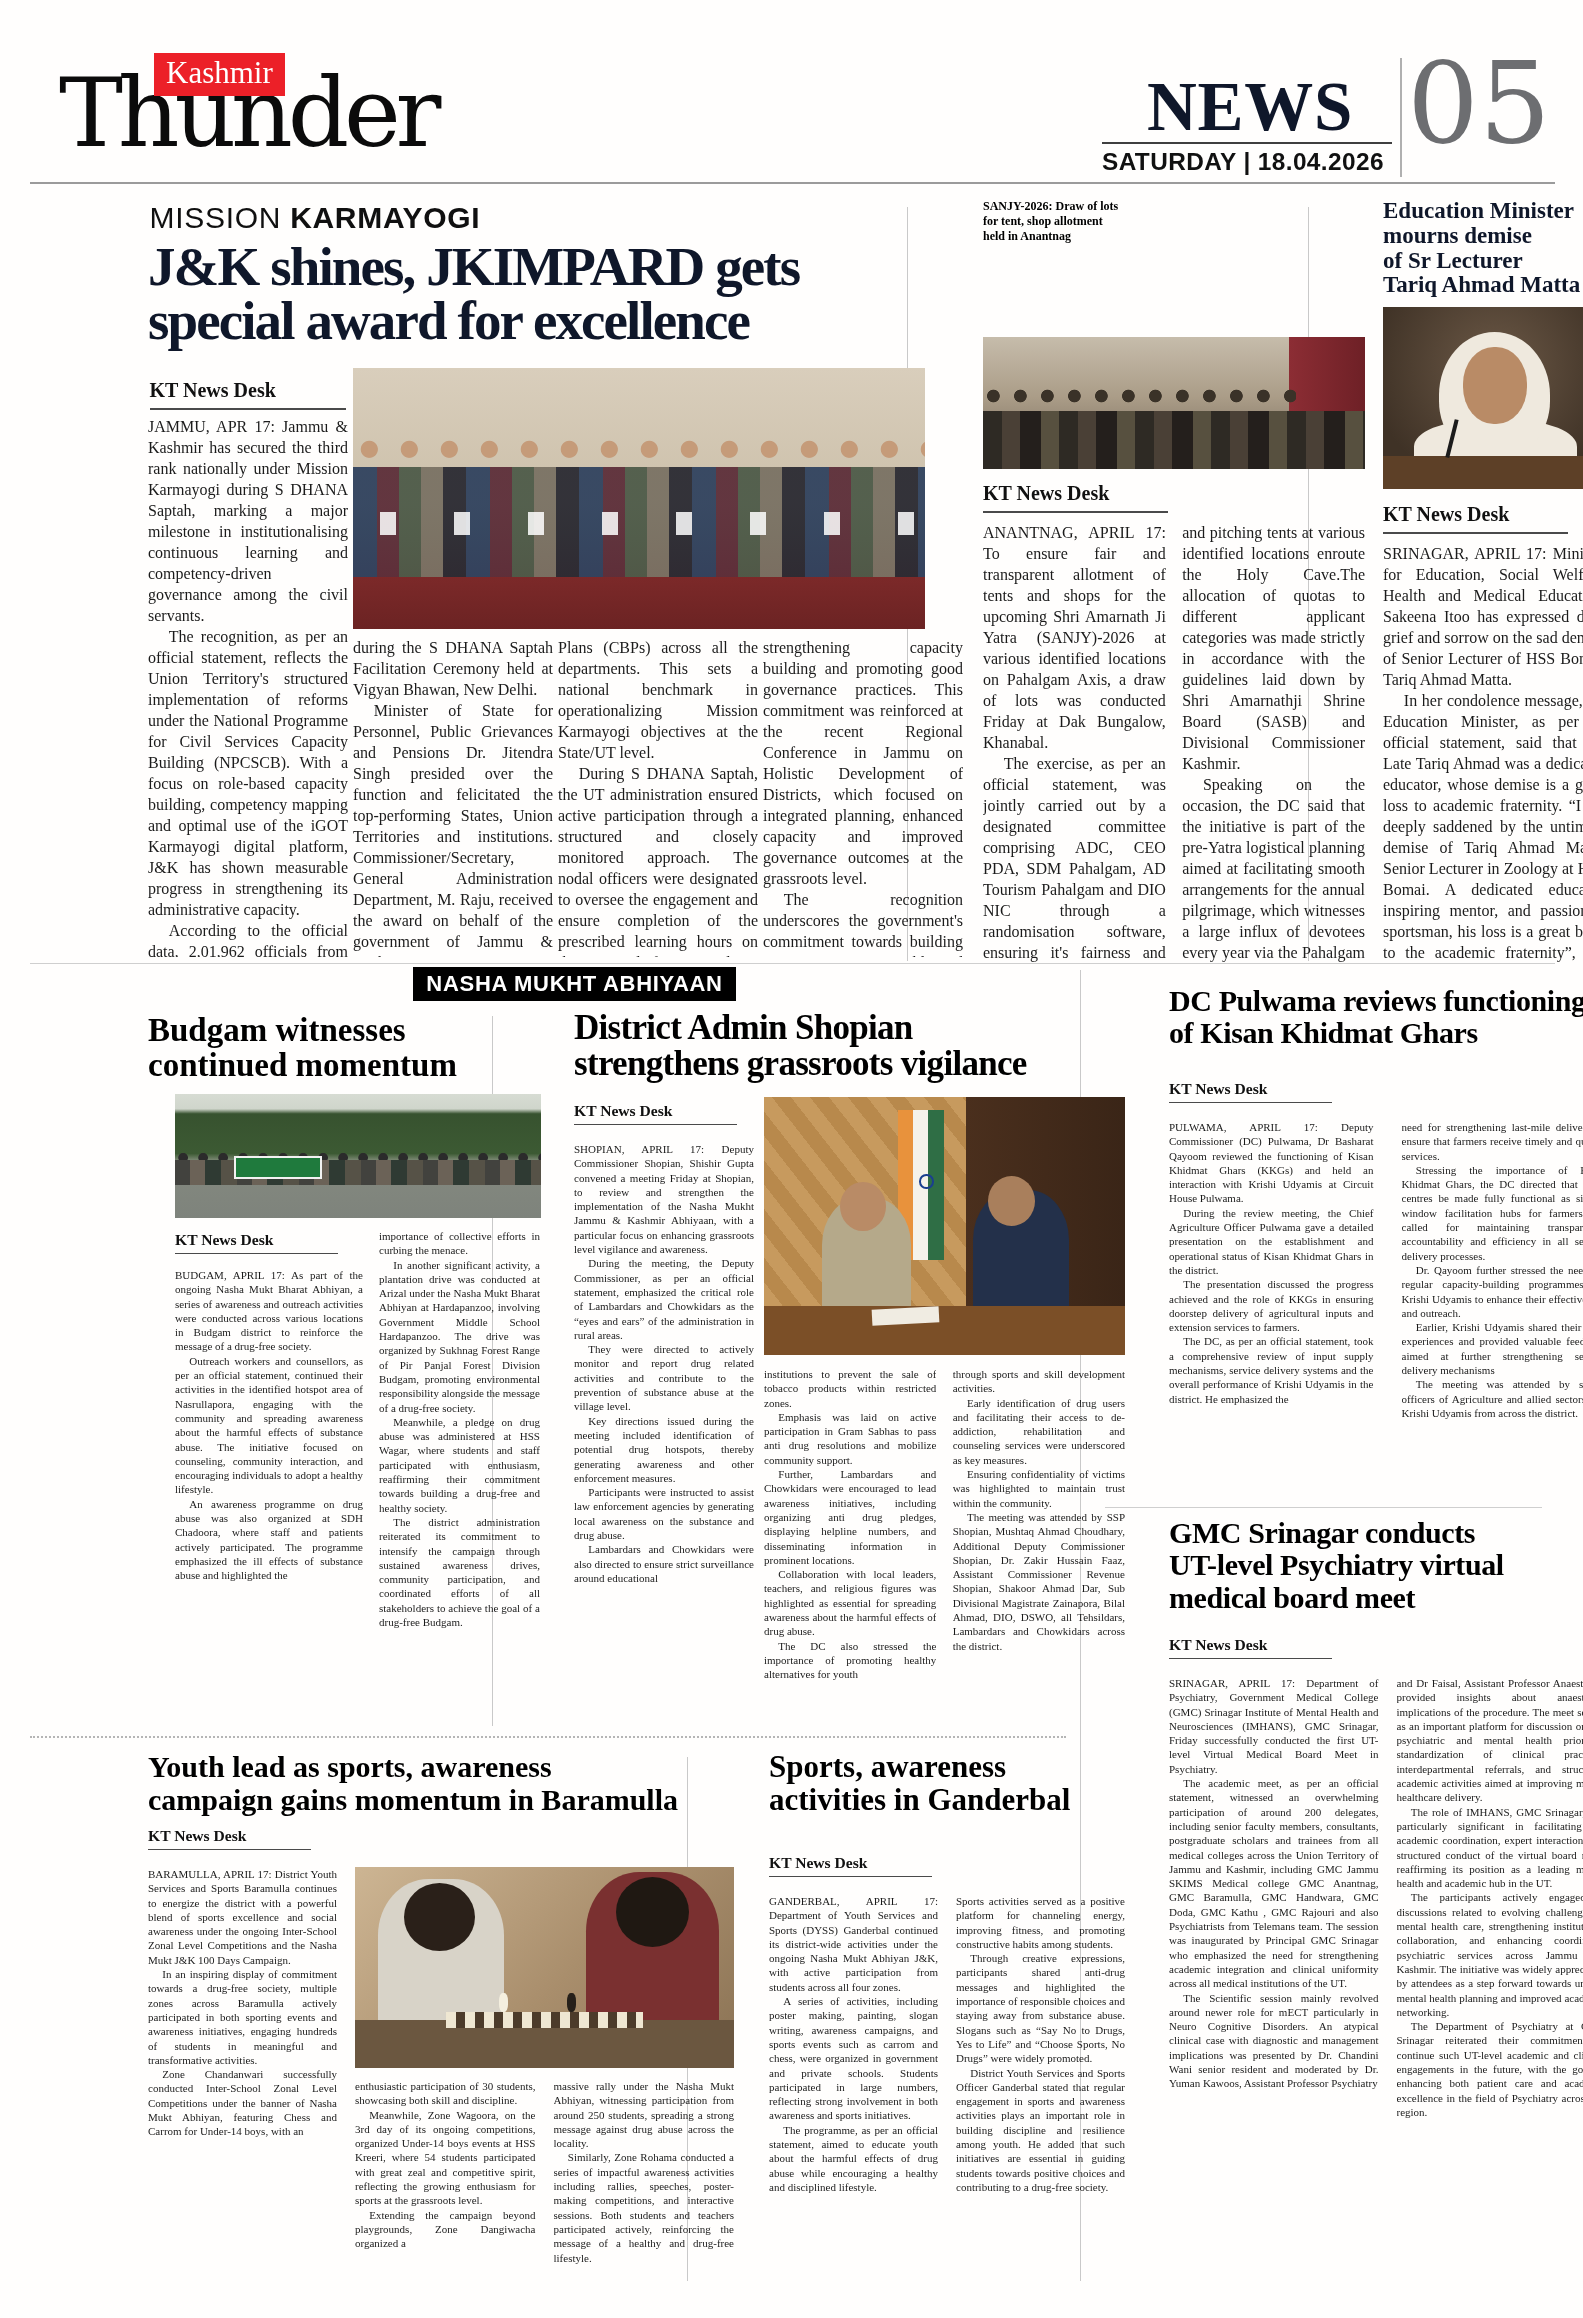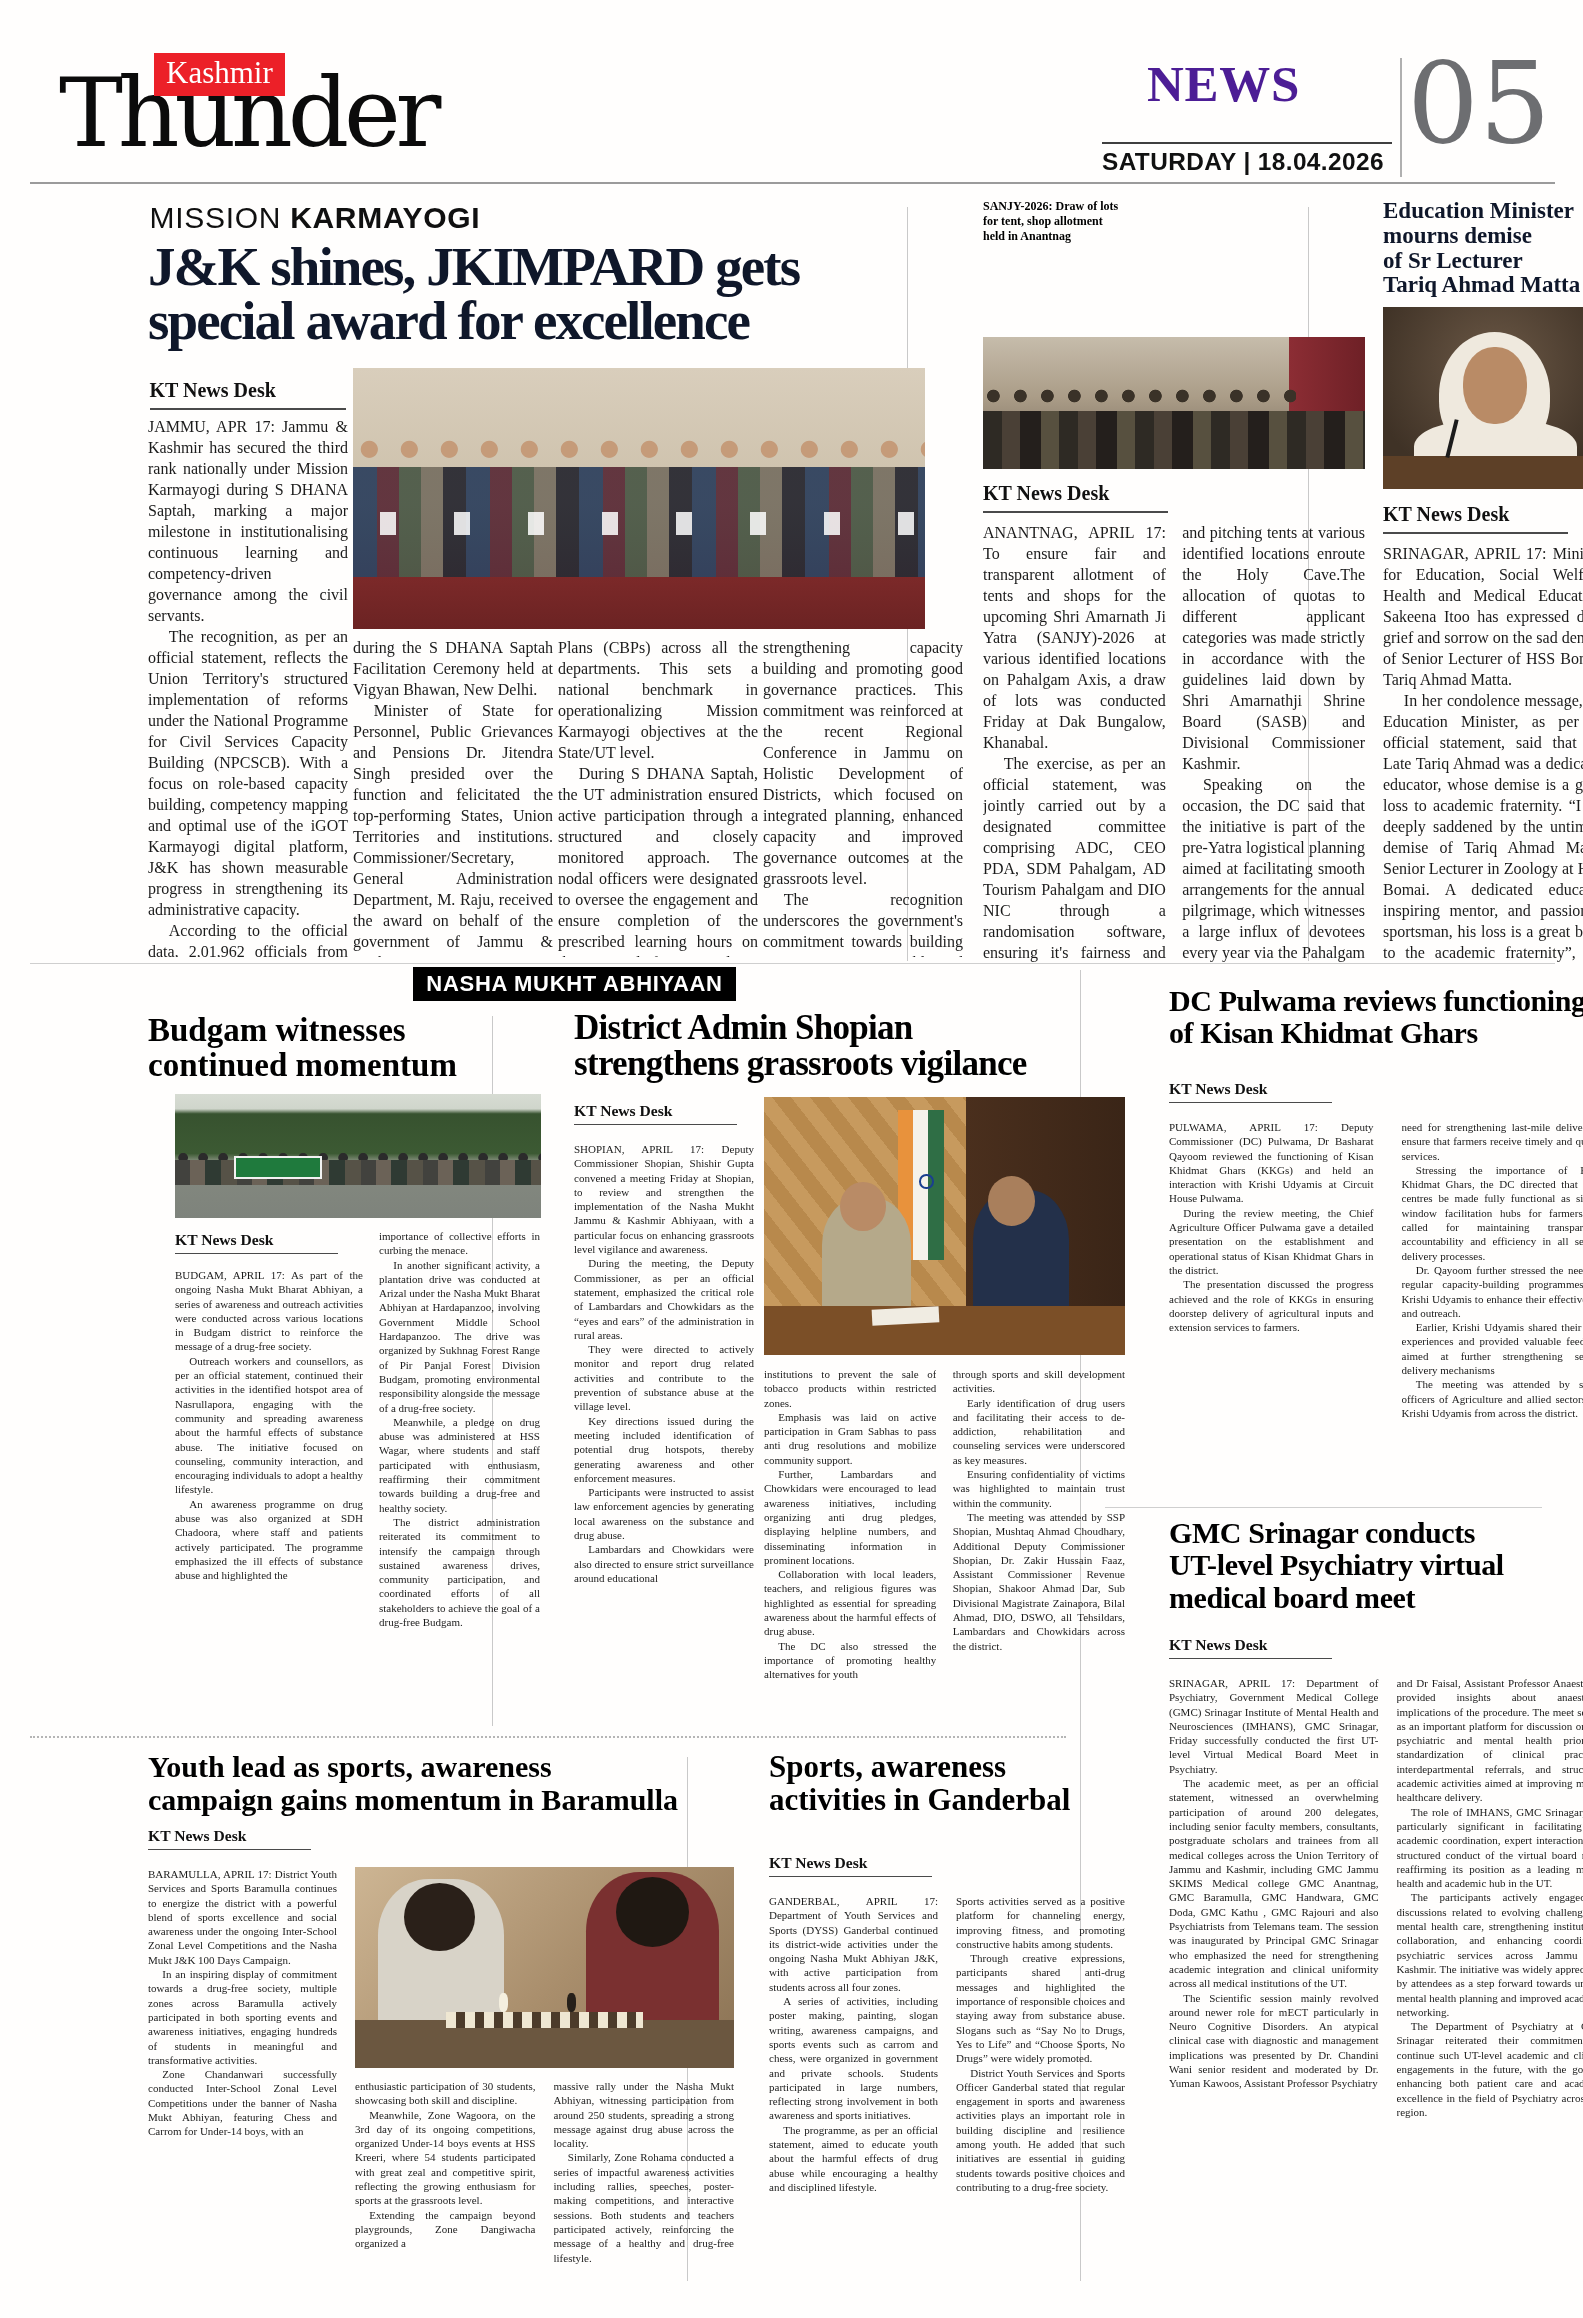--- a/index.html
+++ b/index.html
@@ -4,22 +4,22 @@
 <style>
   html,body{margin:0;padding:0;background:#e9e9e9;}
   .page{position:relative;width:1584px;height:2319px;background:#fffefd;margin:0 auto;overflow:hidden;
         font-family:"Liberation Serif",serif;color:#1b1b1b;}
   .abs{position:absolute;margin-left:32px;}
   
   .logo-thunder{position:absolute;left:59px;top:65px;font-family:"DejaVu Serif",serif;font-size:96px;
     line-height:1;letter-spacing:-5.2px;color:#0b0b0b;}
   .logo-kashmir{position:absolute;left:154px;top:53px;background:#ec2028;color:#fff;z-index:2;
     font-family:"Liberation Serif",serif;font-size:31px;line-height:1;padding:4.4px 12px 7.4px;}
-  .mast-news{position:absolute;left:1147px;top:59px;font-family:"Liberation Serif",serif;font-weight:bold;
-    font-size:51px;line-height:1;letter-spacing:0.7px;color:#4c1d95;}
+  .mast-news{position:absolute;left:1147px;top:73px;font-family:"Liberation Serif",serif;font-weight:bold;
+    font-size:69px;line-height:1;letter-spacing:0.7px;color:#0f172a;}
   .mast-newsline{position:absolute;left:1102px;top:142px;width:290px;height:2.2px;background:#3f3f3f;}
   .mast-date{position:absolute;left:1102px;top:148px;width:290px;font-family:"Liberation Sans",sans-serif;
     font-weight:bold;font-size:24.4px;letter-spacing:0.4px;color:#111;}
   .mast-vrule{position:absolute;left:1400px;top:58px;width:1.5px;height:119px;background:#b0b0b0;}
   .page-num{position:absolute;left:1407px;top:36px;font-family:"DejaVu Serif",serif;font-size:113px;
     line-height:1.2;color:#6d6e71;}
   .mast-rule{position:absolute;left:30px;top:182px;width:1525px;height:2.2px;background:#9b9b9b;}
   
   .vrule{position:absolute;width:0.7px;background:#c9c9c9;}
   .hrule{position:absolute;height:0.7px;background:#cfcfcf;}
@@ -268,20 +268,21 @@
 
   <div class="abs" style="left:1105px;top:985px;width:437px;height:519px;">
     <div class="hl-serif abs" style="left:0;top:0;font-size:30px;line-height:1.08;letter-spacing:-0.4px;width:437px;">DC Pulwama reviews functioning
 of Kisan Khidmat Ghars</div>
     <div class="byline-sm abs" style="left:0;top:95px;width:163px;">KT News Desk</div>
     <div class="cols abs" style="left:0;top:135px;width:437px;height:379px;gap:28px;">
       <div class="col body-sm" style="flex:1;">
           <p>PULWAMA, APRIL 17: Deputy Commissioner (DC) Pulwama, Dr Basharat Qayoom reviewed the functioning of Kisan Khidmat Ghars (KKGs) and held an interaction with Krishi Udyamis at Circuit House Pulwama.</p>
           <p>During the review meeting, the Chief Agriculture Officer Pulwama gave a detailed presentation on the establishment and operational status of Kisan Khidmat Ghars in the district.</p>
           <p>The presentation discussed the progress achieved and the role of KKGs in ensuring doorstep delivery of agricultural inputs and extension services to farmers.</p>
+          <p>The DC, as per an official statement, took a comprehensive review of input supply mechanisms, service delivery systems and the overall performance of Krishi Udyamis in the district. He emphasized the</p>
         </div>
       <div class="col body-sm" style="flex:1;">
           <p>need for strengthening last-mile delivery to ensure that farmers receive timely and quality services.</p>
           <p>Stressing the importance of Kisan Khidmat Ghars, the DC directed that these centres be made fully functional as single-window facilitation hubs for farmers. He called for maintaining transparency, accountability and efficiency in all service delivery processes.</p>
           <p>Dr. Qayoom further stressed the need for regular capacity-building programmes for Krishi Udyamis to enhance their effectiveness and outreach.</p>
           <p>Earlier, Krishi Udyamis shared their field experiences and provided valuable feedback aimed at further strengthening service delivery mechanisms</p>
           <p>The meeting was attended by senior officers of Agriculture and allied sectors and Krishi Udyamis from across the district.</p>
         </div>
     </div>
   </div>

